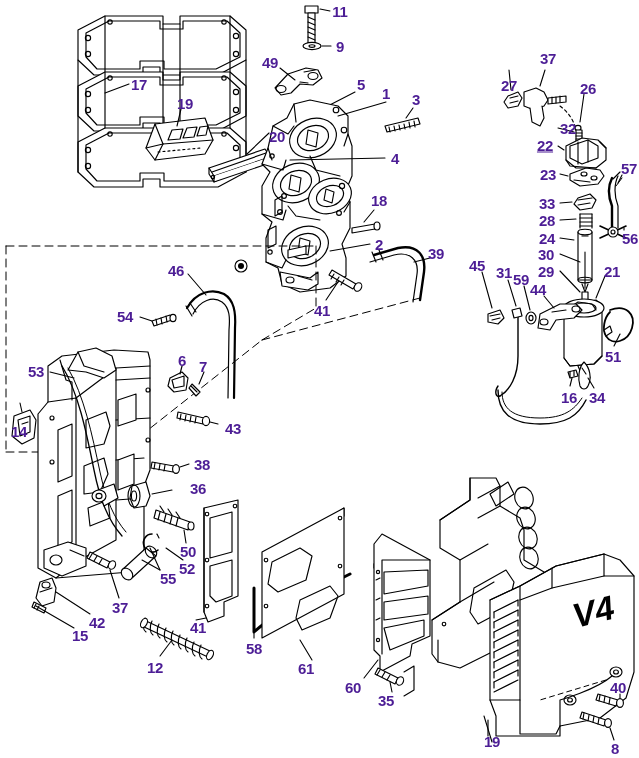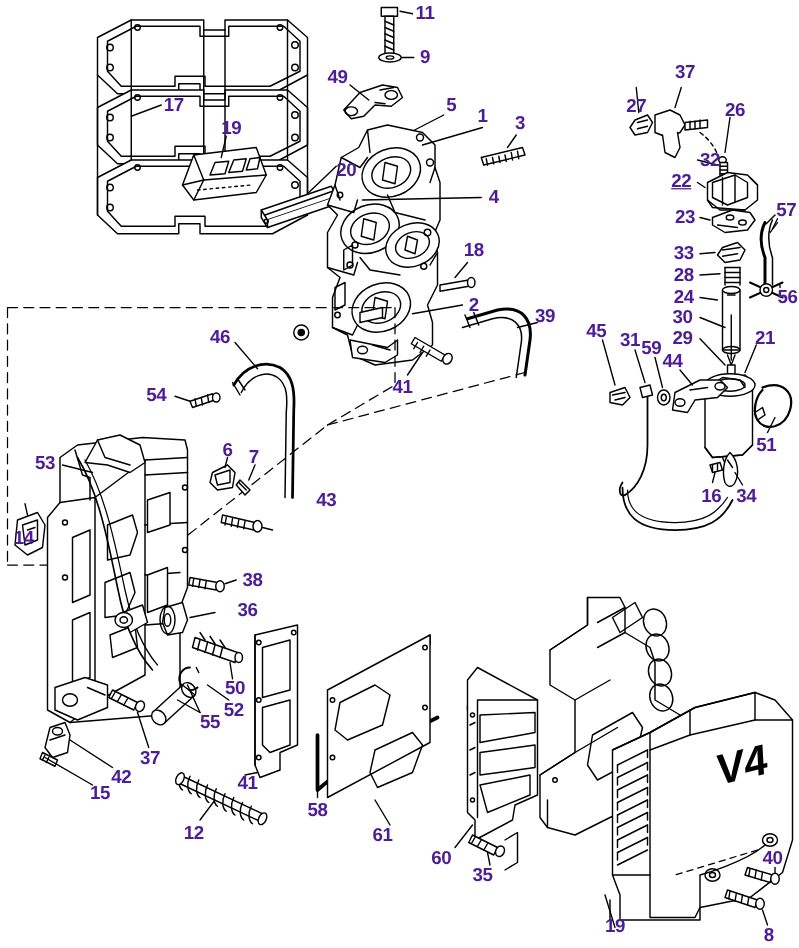--- a/index.html
+++ b/index.html
@@ -651,21 +651,21 @@
       <div class="callout" style="left: 612px; top: 271px;">21</div>
       <div class="callout" style="left: 322px; top: 310px;">41</div>
       <div class="callout" style="left: 125px; top: 316px;">54</div>
       <div class="callout" style="left: 613px; top: 356px;">51</div>
       <div class="callout" style="left: 36px; top: 371px;">53</div>
       <div class="callout" style="left: 182px; top: 360px;">6</div>
       <div class="callout" style="left: 203px; top: 366px;">7</div>
       <div class="callout" style="left: 569px; top: 397px;">16</div>
       <div class="callout" style="left: 597px; top: 397px;">34</div>
       <div class="callout" style="left: 19px; top: 403px; margin-top: 28px;">14</div>
-      <div class="callout" style="left: 233px; top: 400px; margin-left: 28px;">43</div>
+      <div class="callout" style="left: 233px; top: 428px;">43</div>
       <div class="callout" style="left: 202px; top: 464px;">38</div>
       <div class="callout" style="left: 198px; top: 488px;">36</div>
       <div class="callout" style="left: 188px; top: 551px;">50</div>
       <div class="callout" style="left: 187px; top: 568px;">52</div>
       <div class="callout" style="left: 168px; top: 578px;">55</div>
       <div class="callout" style="left: 120px; top: 607px;">37</div>
       <div class="callout" style="left: 97px; top: 622px;">42</div>
       <div class="callout" style="left: 198px; top: 627px;">41</div>
       <div class="callout" style="left: 80px; top: 635px;">15</div>
       <div class="callout" style="left: 254px; top: 648px;">58</div>

